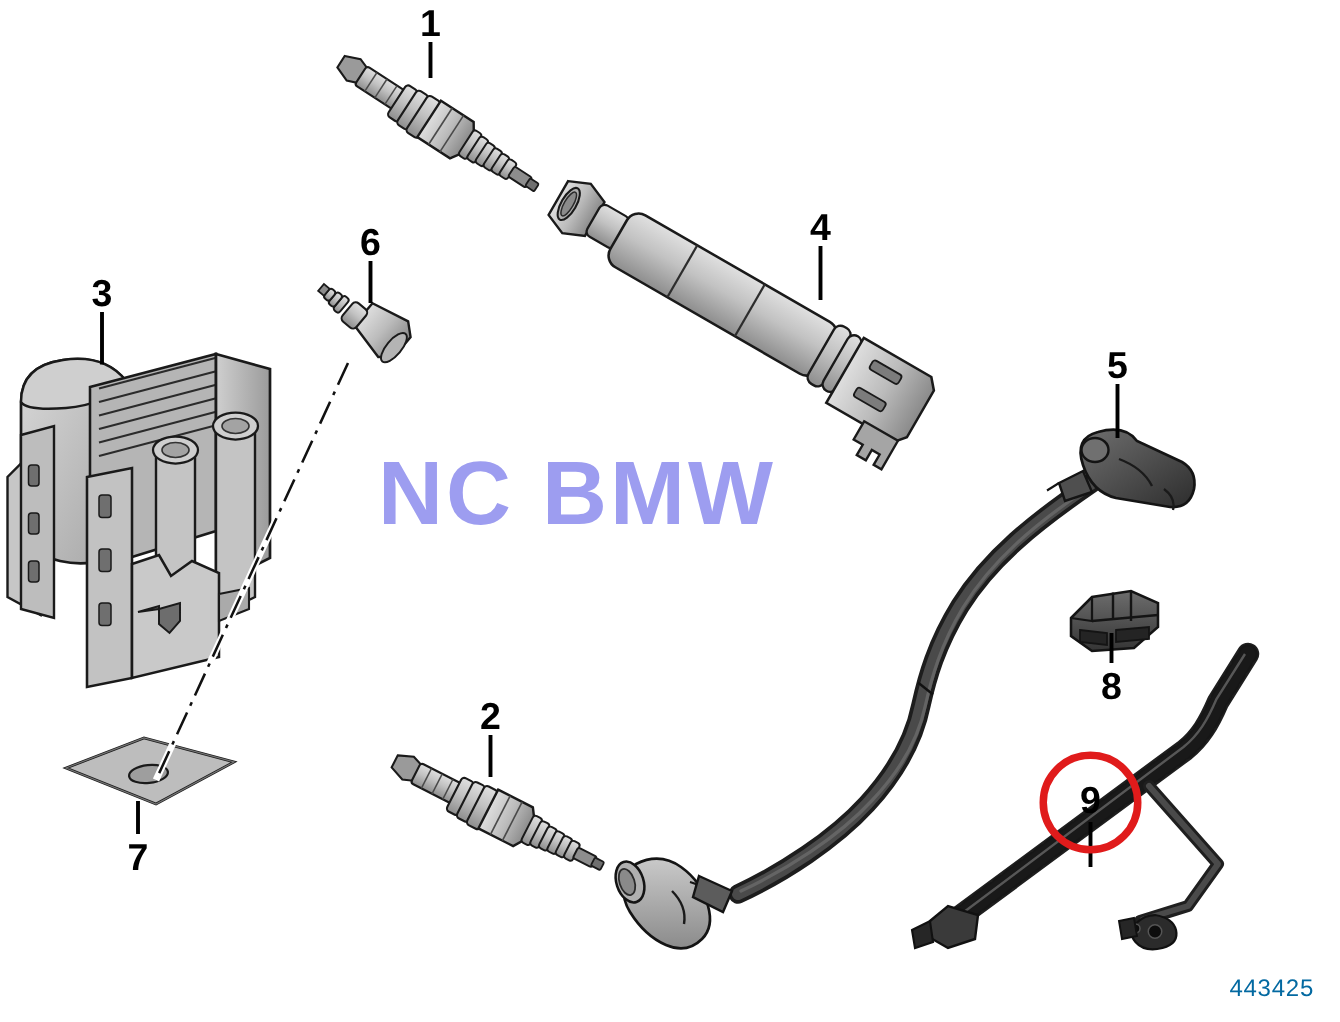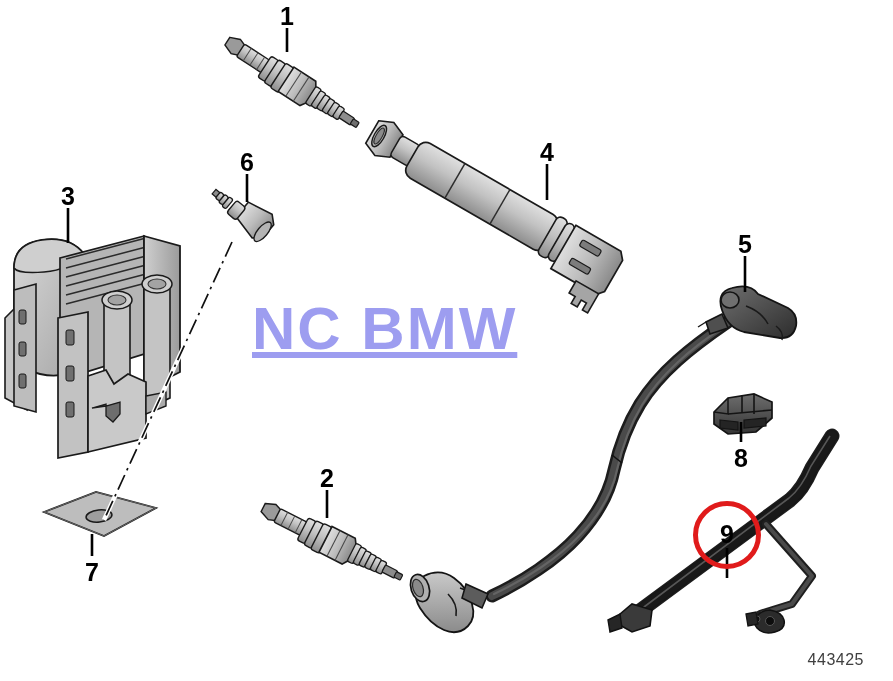--- a/index.html
+++ b/index.html
@@ -39,29 +39,28 @@
     position: absolute;
     left: 252px;
     top: 294px;
     font-family: "Liberation Sans", sans-serif;
     font-weight: bold;
     font-size: 60px;
     letter-spacing: 2px;
     color: #9d9df0;
     white-space: nowrap;
     user-select: none;
-    text-decoration: underline;
   }
   .part-number {
     position: absolute;
-    right: 29px;
+    right: 17px;
     bottom: 12px;
     font-family: "Liberation Sans", sans-serif;
     font-size: 16px;
-    color: #404040;
+    color: #0369a1;
     letter-spacing: 0.5px;
   }
   .highlight-ring {
     position: absolute;
     border-radius: 50%;
     border: 5px solid #e01b1b;
     box-sizing: border-box;
   }
 </style>
 </head>

